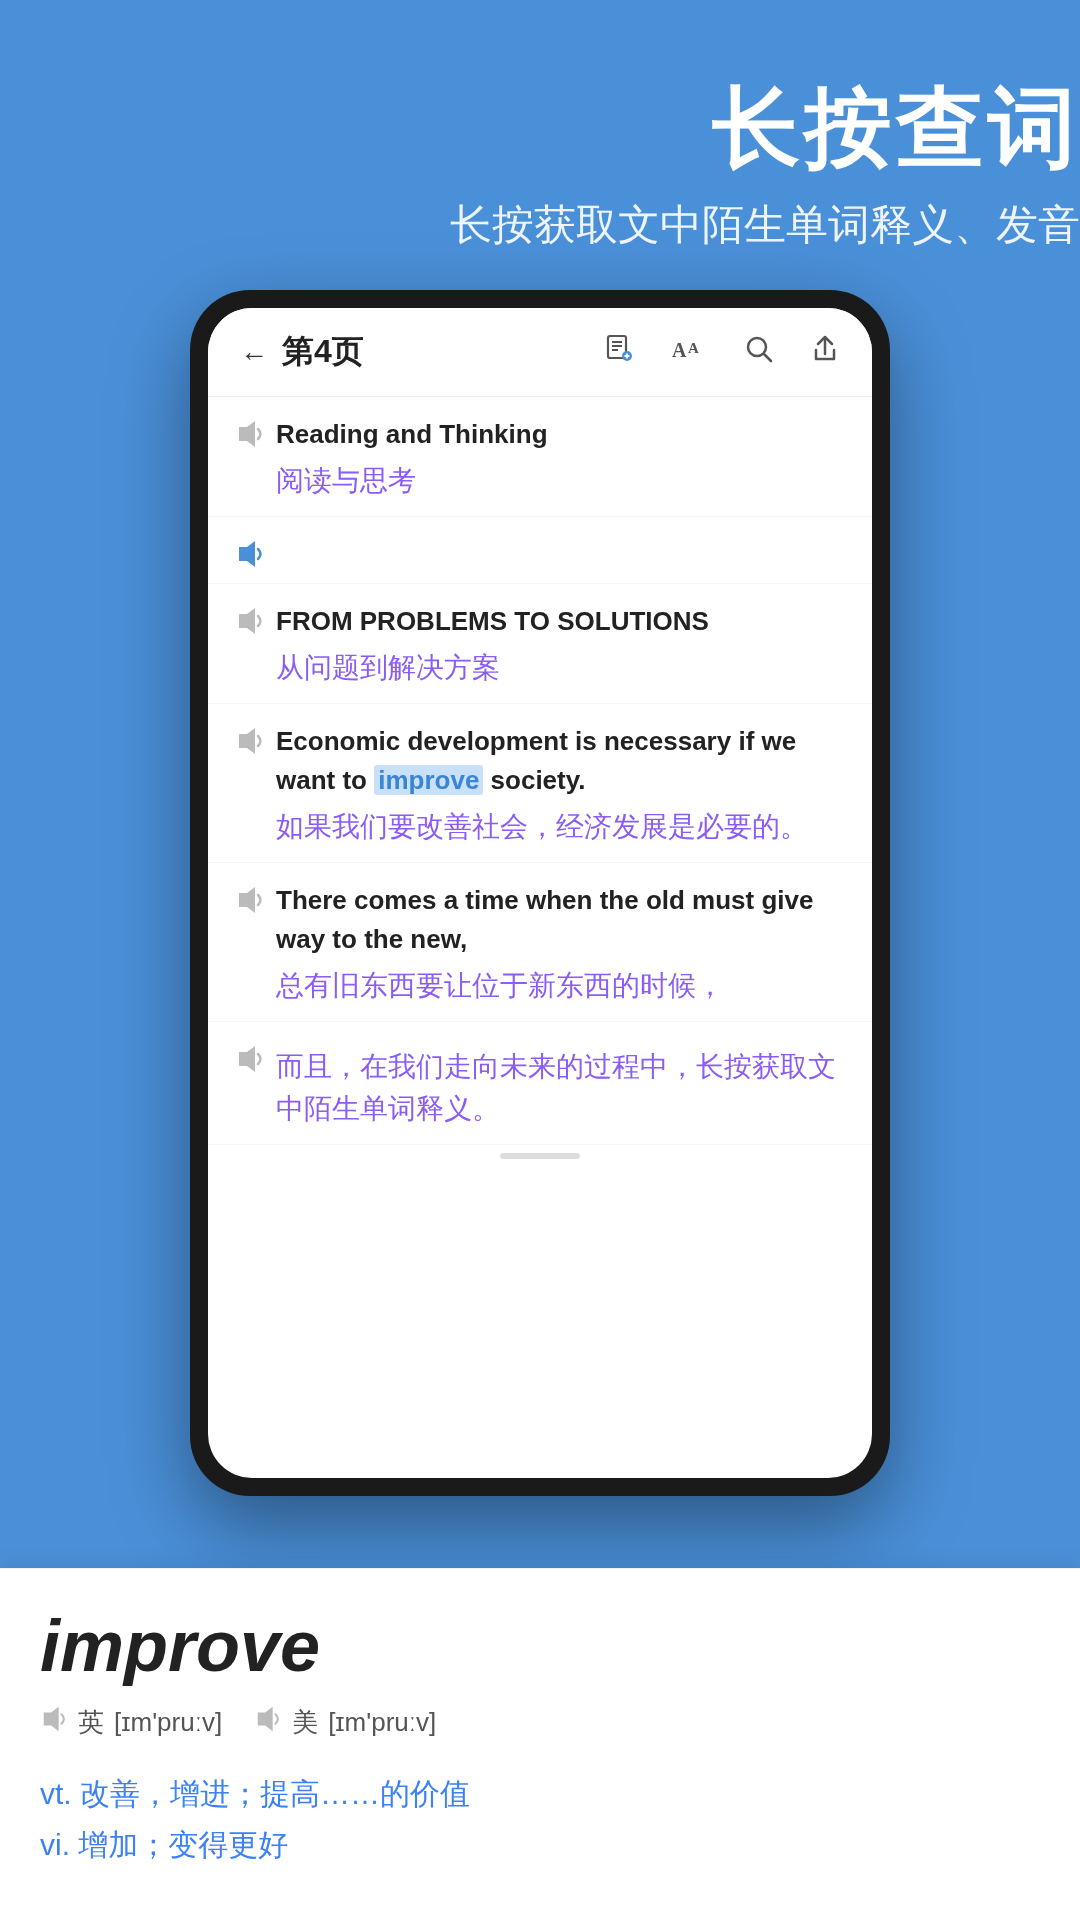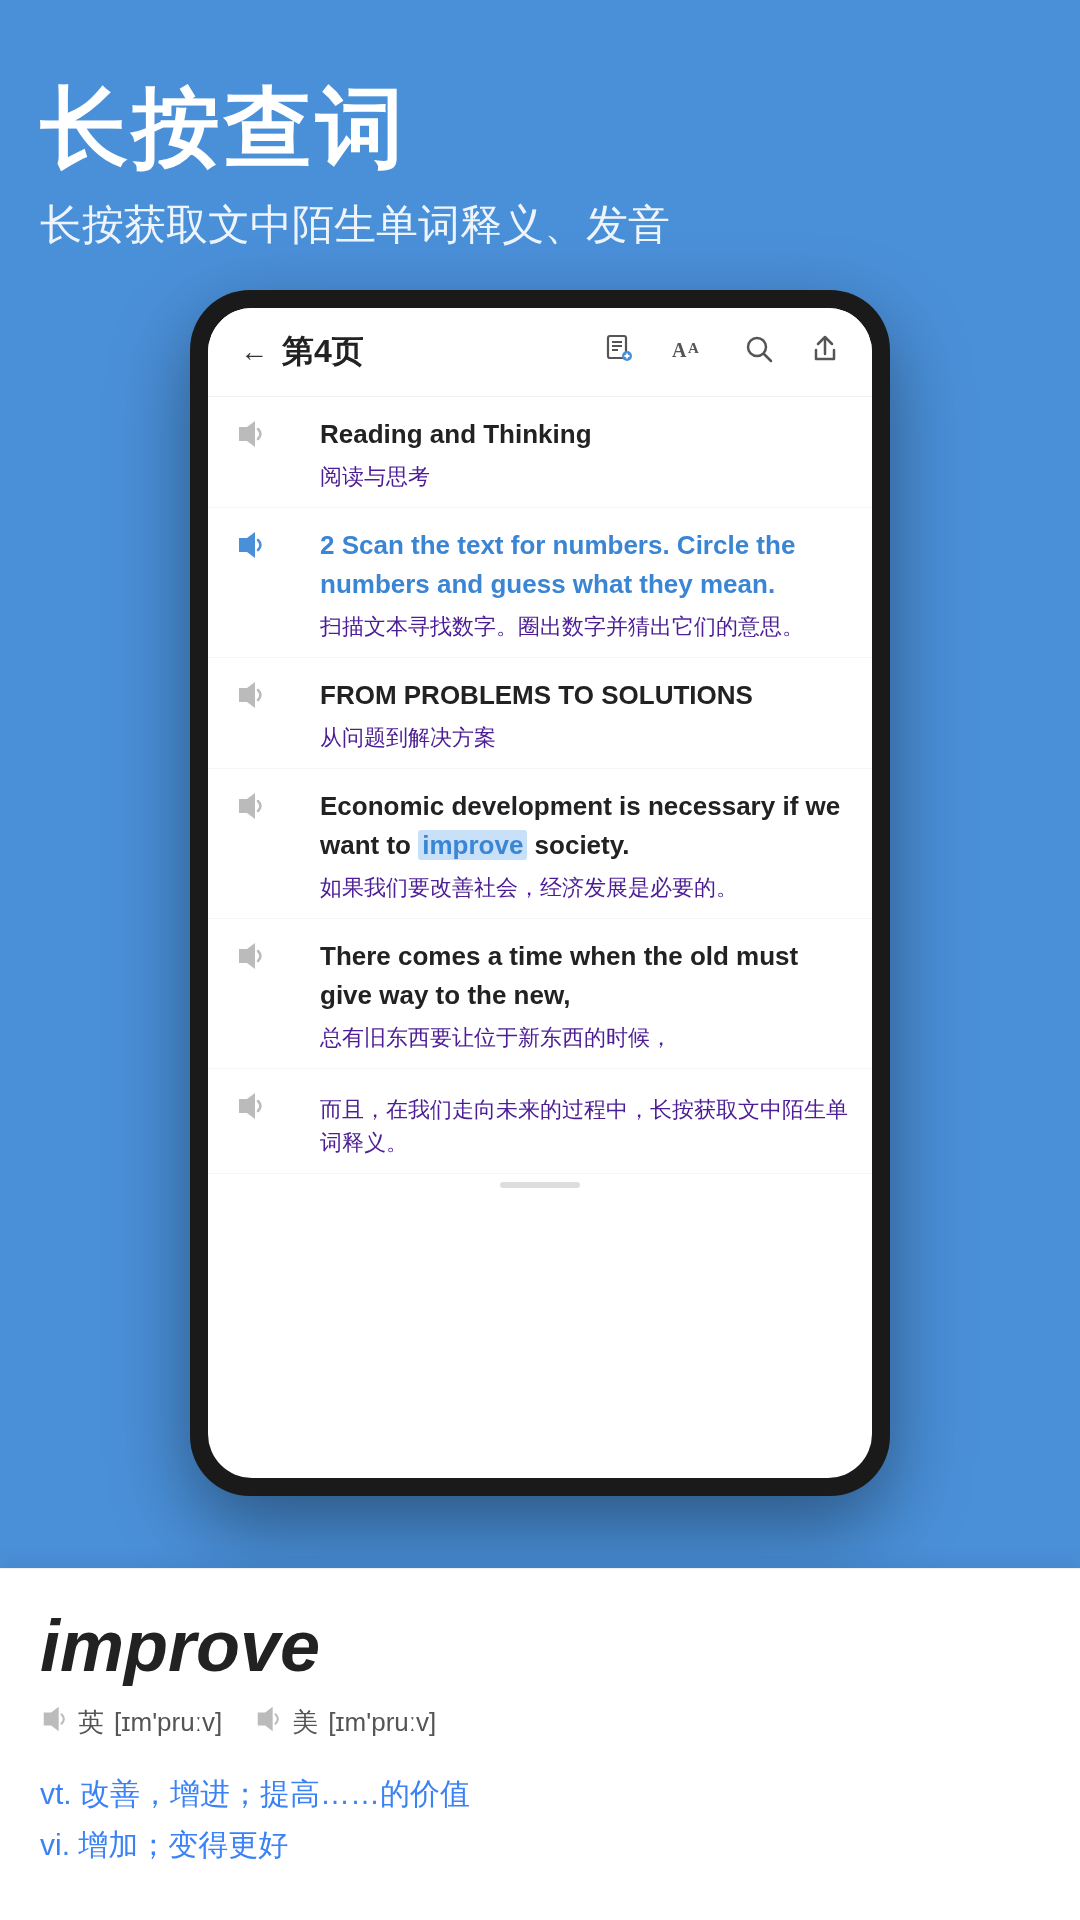--- a/index.html
+++ b/index.html
@@ -8,21 +8,21 @@
       width: 1080px;
       height: 1920px;
       background: #4a90d9;
       font-family: -apple-system, 'PingFang SC', 'Microsoft YaHei', sans-serif;
       overflow: hidden;
       position: relative;
     }
 
     
     .header-area {
-      text-align: left;
+      text-align: right;
       padding-top: 80px;
       padding-bottom: 40px;
       padding-left: 40px;
     }
     .main-title {
       color: #fff;
       font-size: 88px;
       font-weight: 800;
       letter-spacing: 4px;
       line-height: 1.1;
@@ -112,41 +112,40 @@
     }
     .sound-icon.active {
       color: #4a90d9;
     }
     .sound-svg {
       width: 30px;
       height: 30px;
     }
     .row-text {
       flex: 1;
-      margin-left: 44px;
     }
     .en-text {
       font-size: 26px;
       font-weight: 600;
       color: #222;
       line-height: 1.5;
     }
     .en-text.blue {
       color: #3a85d4;
       font-weight: 700;
     }
     .en-text .highlight {
       background: #c8e0f8;
       color: #3a85d4;
       padding: 0 4px;
       border-radius: 3px;
     }
     .cn-text {
-      font-size: 22px;
-      color: #4c1d95;
+      font-size: 28px;
+      color: #8b5cf6;
       margin-top: 6px;
       line-height: 1.5;
     }
     .section-title {
       font-size: 26px;
       font-weight: 800;
       color: #222;
     }
 
     
@@ -271,24 +270,20 @@
             <div class="cn-text">阅读与思考</div>
           </div>
         </div>
 
         <div class="content-row">
           <div class="sound-icon active">
             <svg class="sound-svg" viewBox="0 0 30 30" fill="none">
               <polygon points="4,8 4,22 12,22 20,28 20,2 12,8" fill="#4a90d9"></polygon>
               <path d="M23 10 Q28 15 23 20" stroke="#4a90d9" stroke-width="2.5" fill="none" stroke-linecap="round"></path>
             </svg>
-          </div>
-          <div class="row-text">
-            <div class="en-text blue">2 Scan the text for numbers. Circle the numbers and guess what they mean.</div>
-            <div class="cn-text">扫描文本寻找数字。圈出数字并猜出它们的意思。</div>
           </div>
         </div>
 
         <div class="content-row">
           <div class="sound-icon">
             <svg class="sound-svg" viewBox="0 0 30 30" fill="none">
               <polygon points="4,8 4,22 12,22 20,28 20,2 12,8" fill="#bbb"></polygon>
               <path d="M23 10 Q28 15 23 20" stroke="#bbb" stroke-width="2.5" fill="none" stroke-linecap="round"></path>
             </svg>
           </div>

